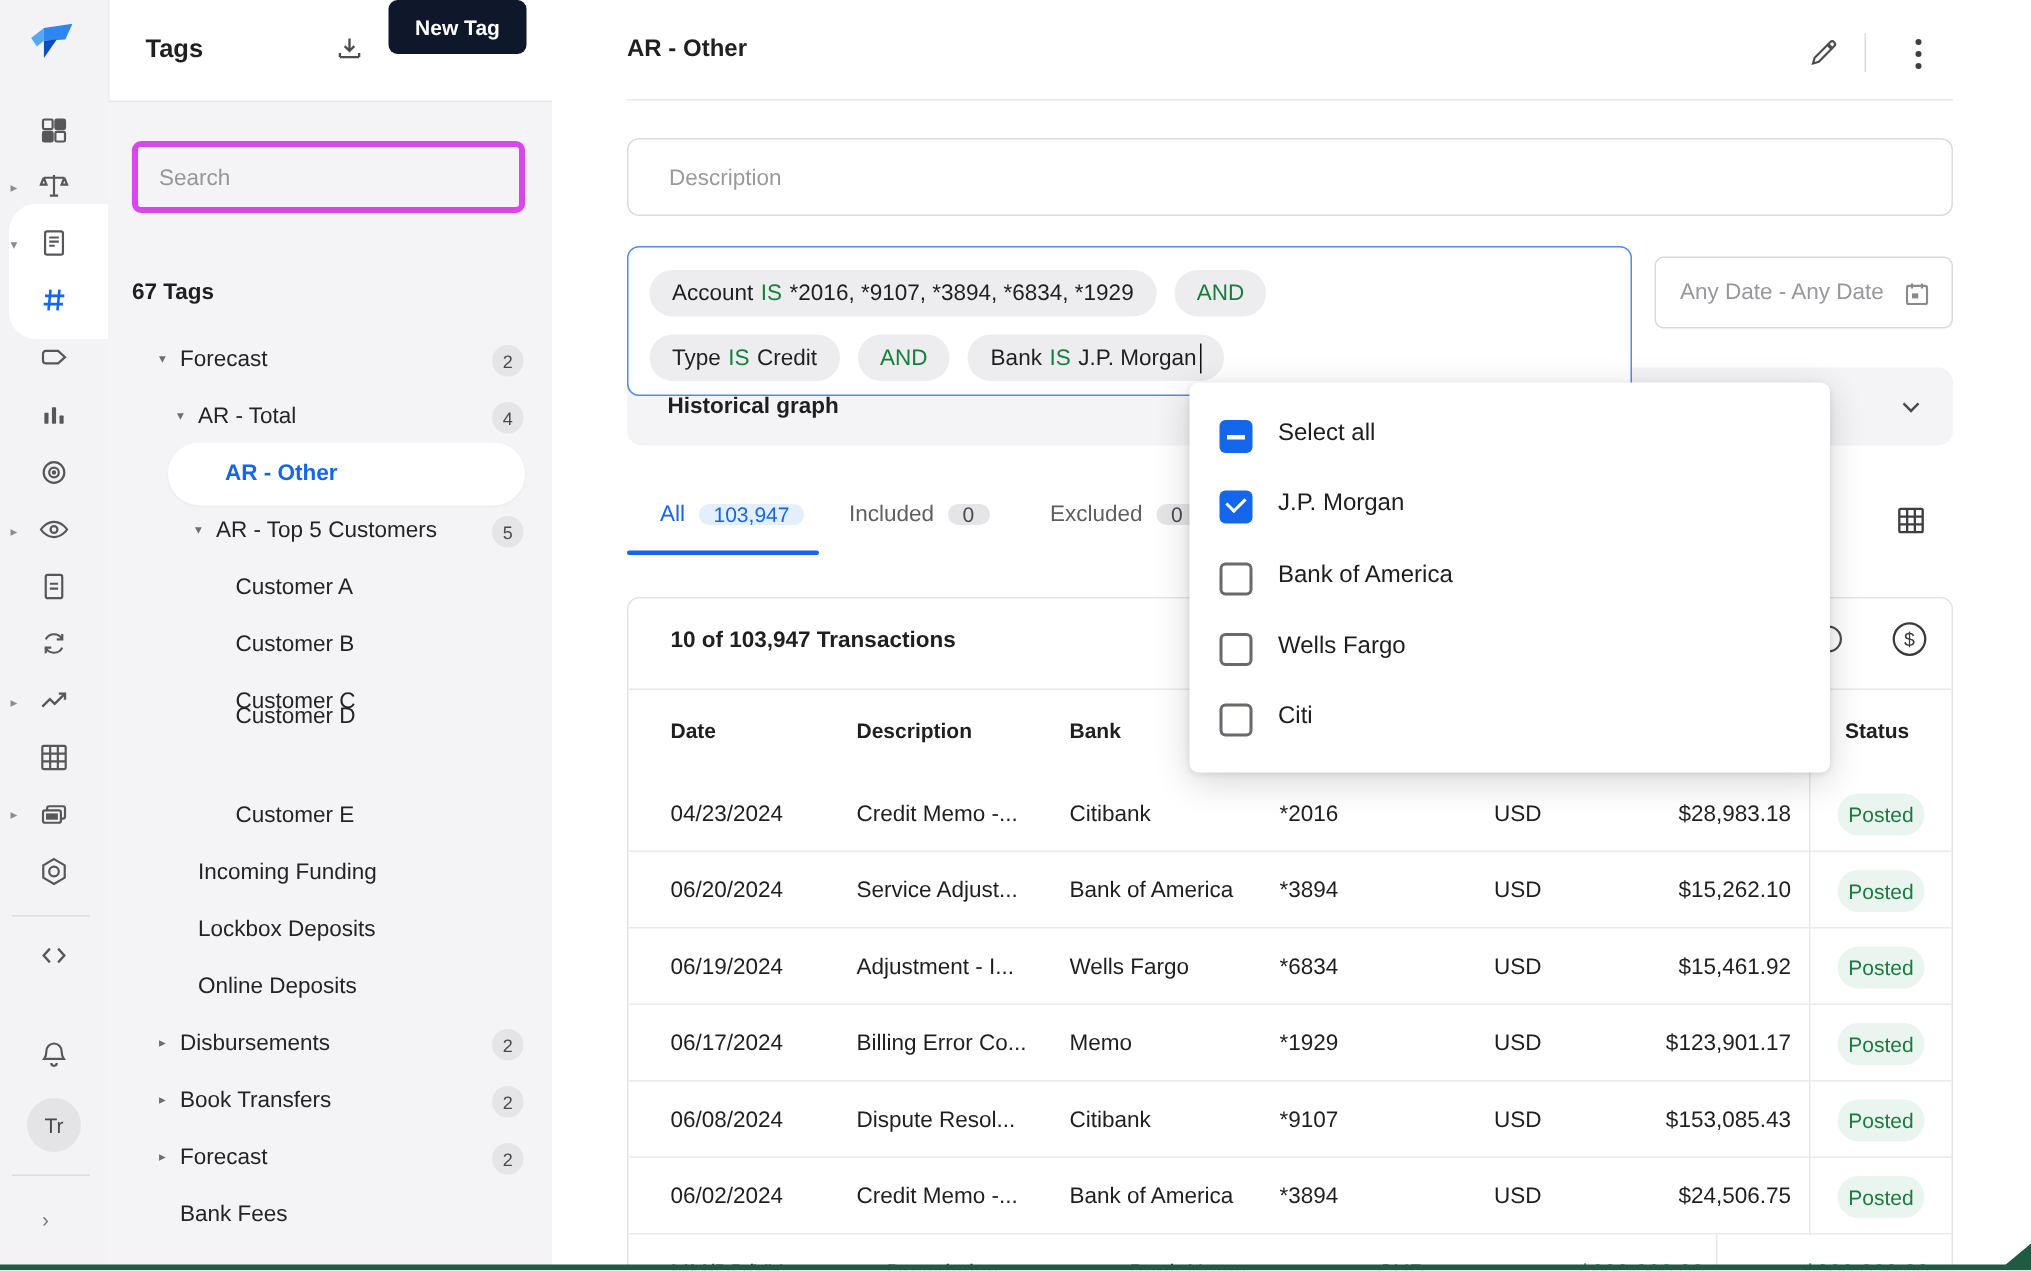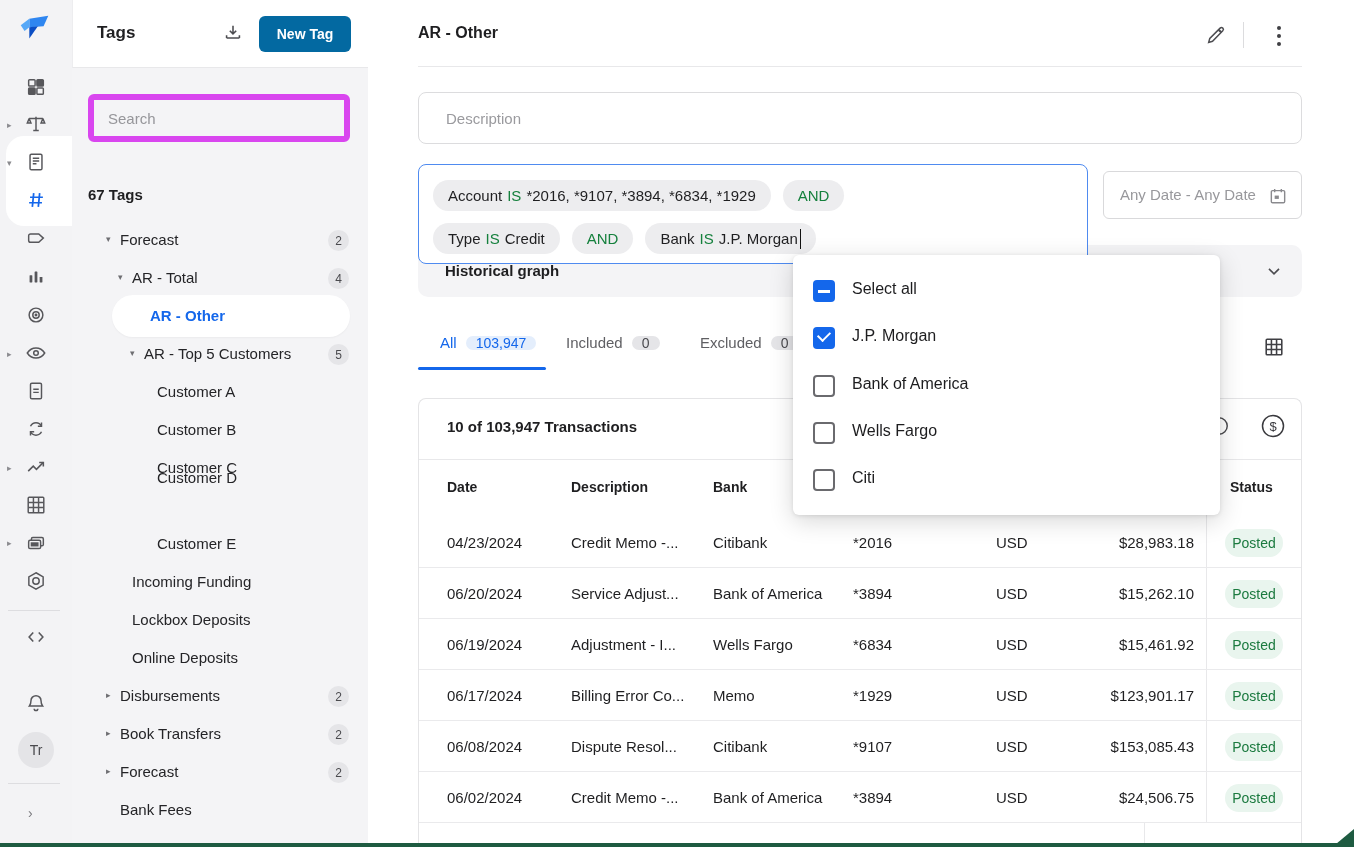--- a/index.html
+++ b/index.html
@@ -16,22 +16,22 @@
   .rail-div { position:absolute; left:8px; width:52px; height:1px; background:#dddde0; }
   #avatar { position:absolute; left:18px; top:732px; width:36px; height:36px; border-radius:50%; background:#e4e4e7; color:#4a4a4e; font-size:14px; display:flex; align-items:center; justify-content:center; }
   .rail-expand { position:absolute; left:28px; top:805px; font-size:14px; color:#7b7b7f; }
 
   
   #sidebar { position:absolute; left:72px; top:0; width:296px; height:847px; background:#f4f4f6; }
   #sidebar .sb-header { position:absolute; left:0; top:0; width:296px; height:68px; background:#fff; border-bottom:1px solid #e8e8ea; border-left:1px solid #ededef; }
   .sb-title { position:absolute; left:24px; top:23px; font-size:17px; font-weight:700; }
   .dl-icon { position:absolute; left:149px; top:22px; width:22px; height:22px; color:#4c4c50; }
   .dl-icon svg { width:22px; height:22px; }
-  .new-tag-btn { position:absolute; left:186px; top:16px; width:92px; height:36px; background:#0369a1; color:#fff; border:none; border-radius:6px; font-size:14px; font-weight:700; font-family:"Liberation Sans",sans-serif; cursor:pointer; }
-  .search-box { position:absolute; left:16px; top:94px; width:262px; height:48px; border:6px solid #d946ef; border-radius:6px; background:transparent; padding:0 14px; font-size:15px; font-family:"Liberation Sans",sans-serif; color:#1f1f21; }
+  .new-tag-btn { position:absolute; left:186px; top:0; width:92px; height:36px; background:#0f172a; color:#fff; border:none; border-radius:6px; font-size:14px; font-weight:700; font-family:"Liberation Sans",sans-serif; cursor:pointer; }
+  .search-box { position:absolute; left:16px; top:94px; width:262px; height:48px; border:4px solid #d946ef; border-radius:6px; background:transparent; padding:0 14px; font-size:15px; font-family:"Liberation Sans",sans-serif; color:#1f1f21; }
   .search-box::placeholder { color:#96969a; }
   .tags-count { position:absolute; left:16px; top:186px; font-size:15px; font-weight:700; }
   .titem { position:absolute; left:0; width:296px; height:38px; font-size:15px; color:#242427; cursor:pointer; }
   .titem .lbl { position:absolute; top:10px; white-space:nowrap; }
   .titem .chev { position:absolute; top:13px; font-size:9px; color:#6e6e72; }
   .titem .badge { position:absolute; left:256px; top:9px; width:21px; height:21px; border-radius:50%; background:#e5e5e8; color:#4a4a4e; font-size:12px; display:flex; align-items:center; justify-content:center; }
   .sel-pill { position:absolute; left:40px; top:295px; width:238px; height:42px; background:#fff; border-radius:21px; box-shadow:0 1px 2px rgba(0,0,0,.04); }
   .titem.selected .lbl { color:#1467eb; font-weight:700; }
 
   

